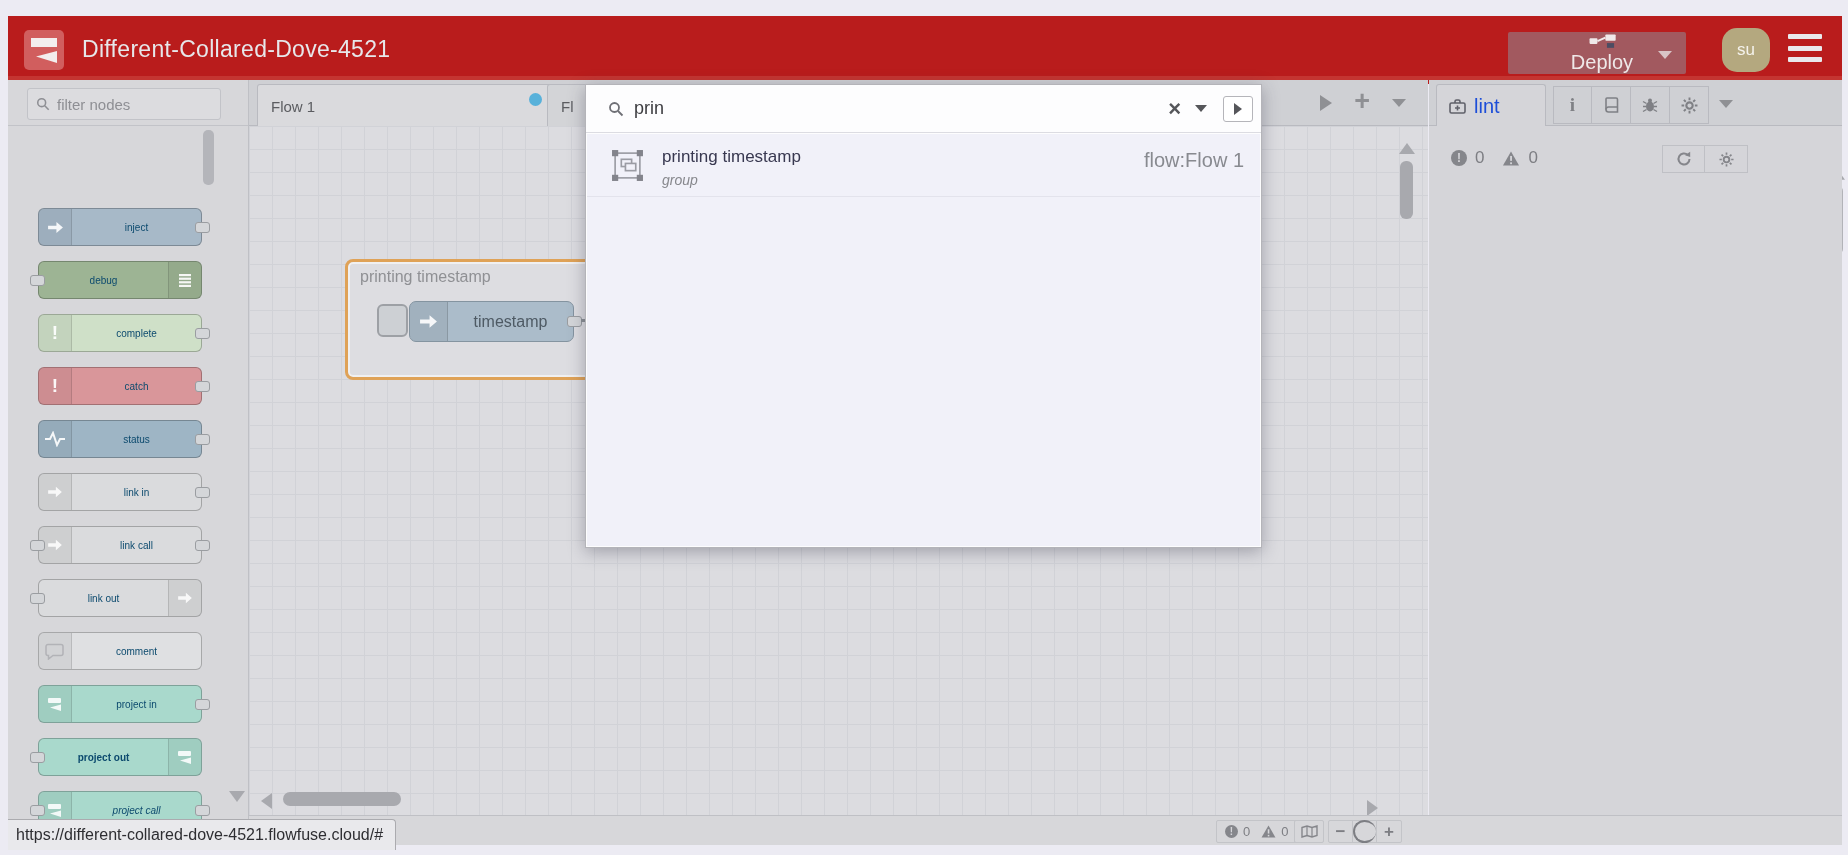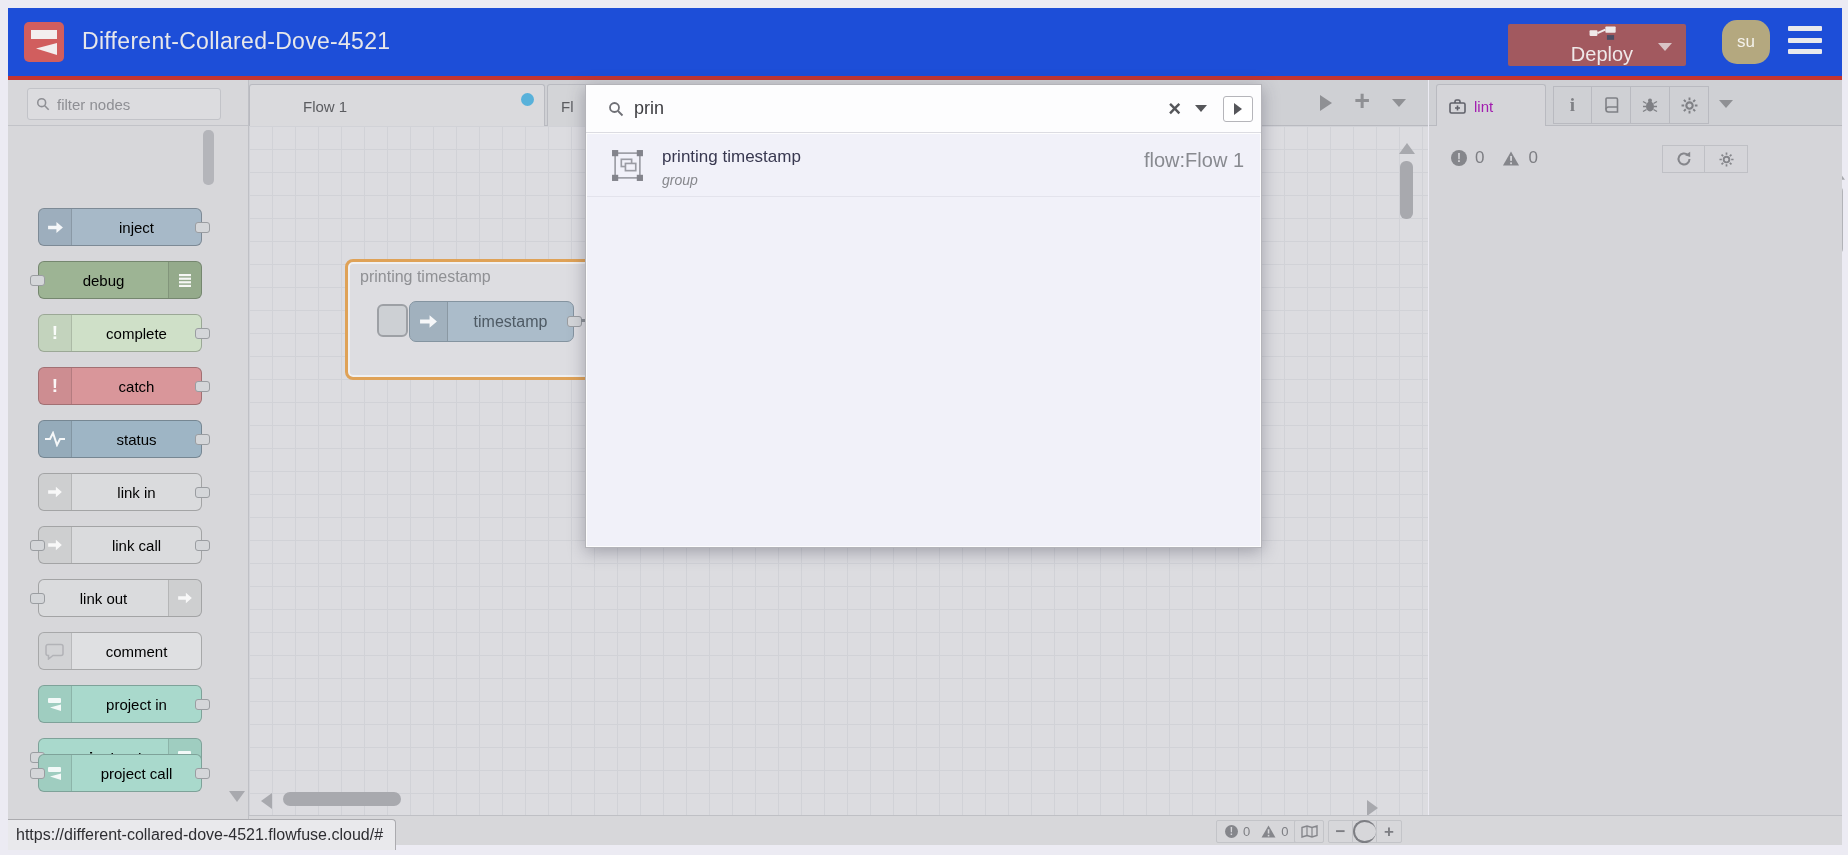--- a/index.html
+++ b/index.html
@@ -29,52 +29,52 @@
   .filter-box { position:absolute; left:8px; top:8px; width:194px; height:32px; background:#dcdcdf;
                 border:1px solid #c2c3c8; border-radius:3px; display:flex; align-items:center;margin-left:11px; }
   .filter-box svg { margin-left:8px; }
   .filter-box .ph { color:#8e8f94; font-size:15px; margin-left:7px; }
   .v-divider { position:absolute; left:248px; top:80px; width:1px; height:765px; background:#bfc0c5; }
 
   .tabbar { position:absolute; left:249px; top:80px; width:1179px; height:46px; background:#cfd0d4; border-bottom:1px solid #b9bac0; }
   .flow-tab { position:absolute; top:4px; height:43px; background:#dadadd; border:1px solid #b9bac0; border-bottom:none;
               border-radius:3px 3px 0 0; display:flex; align-items:center; }
   .flow-tab .tlabel { color:#5b5c60; font-size:15px; margin-left:13px; }
-  .flow-tab.t1 { left:0px; width:296px;padding-left:40px; }
+  .flow-tab.t1 { left:8px; width:296px; }
   .flow-tab.t2 { left:298px; width:190px; background:#d3d4d7; }
   .dirty-dot { position:absolute; right:10px; top:8px; width:13px; height:13px; border-radius:50%; background:#58b1da; }
   .ws-toolbar { position:absolute; right:22px; top:0; height:46px; display:flex; align-items:center; gap:22px; }
   .tri-r { width:0; height:0; border-top:8px solid transparent; border-bottom:8px solid transparent; border-left:12px solid #8f9094; }
   .tri-d { width:0; height:0; border-left:7px solid transparent; border-right:7px solid transparent; border-top:8px solid #8f9094; }
   .plus-glyph { font-size:27px; color:#8f9094; font-weight:bold; line-height:1; margin-top:-3px; }
 
   .sb-tabbar { position:absolute; left:1429px; top:80px; width:413px; height:46px; background:#cfd0d4; border-bottom:1px solid #b9bac0; }
   .lint-tab { position:absolute; left:7px; top:4px; width:110px; height:43px; background:#d5d5d9; border:1px solid #b9bac0;
               border-bottom:none; border-radius:3px 3px 0 0; display:flex; align-items:center; }
   .lint-tab svg { margin-left:12px; }
-  .lint-tab .tlabel { color:#a21caf; font-size:15px; margin-left:8px; }
+  .lint-tab .tlabel { color:#1d4ed8; font-size:20px; margin-left:8px; }
   .sb-btns { position:absolute; left:124px; top:6px; display:flex; }
   .sb-btn { width:39px; height:38px; border:1px solid #b9bac0; border-left:none; display:flex; align-items:center; justify-content:center; }
   .sb-btn:first-child { border-left:1px solid #b9bac0; }
   .info-glyph { font-family:"Liberation Serif", serif; font-weight:bold; font-size:19px; color:#7f8085; }
   .sb-caret { position:absolute; left:290px; top:20px; }
 
   
   .palette { position:absolute; left:8px; top:126px; width:240px; height:719px; background:#d7d7da; overflow:hidden; }
   .cat-header { position:absolute; left:0; top:6px; width:240px; height:42px; background:#cdcdd1; display:flex; align-items:center; }
   .cat-caret { width:0; height:0; border-left:6px solid transparent; border-right:6px solid transparent;
                border-top:7px solid #55565a; margin-left:18px; }
   .cat-label { color:#505156; font-size:16px; font-weight:bold; margin-left:14px; }
   .pnode { position:absolute; left:30px; width:164px; height:38px; border:1px solid rgba(0,0,0,0.25);
            border-radius:6px; display:flex; align-items:stretch; }
   .pnode.icon-right { flex-direction:row-reverse; }
   .pnode .pz-icon { width:33px; background:rgba(0,0,0,0.055); display:flex; align-items:center; justify-content:center;
                     border-right:1px solid rgba(0,0,0,0.12); border-radius:5px 0 0 5px; color:rgba(255,255,255,0.9); }
   .pnode.icon-right .pz-icon { border-right:none; border-left:1px solid rgba(0,0,0,0.12); border-radius:0 5px 5px 0; }
-  .pnode .pz-label { flex:1; display:flex; align-items:center; justify-content:center; color:#000000; font-size:15px; }
+  .pnode .pz-label { flex:1; display:flex; align-items:center; justify-content:center; color:#0c4a6e; font-size:10px; }
   .port { position:absolute; top:13px; width:15px; height:11px; background:#d4d6d9; border:1px solid #9a9da1; border-radius:3px; }
   .port.pl { left:-9px; } .port.pr { right:-9px; }
   .pal-thumb { position:absolute; left:195px; top:4px; width:11px; height:55px; background:#b4b5ba; border-radius:5px; }
 
   
   .canvas { position:absolute; left:249px; top:126px; width:1179px; height:689px; background:#dcdce0;
             background-image:linear-gradient(#d1d2d7 1px, transparent 1px),
                              linear-gradient(90deg,#d1d2d7 1px, transparent 1px);
             background-size:23px 23px; overflow:hidden; }
   .flow-group { position:absolute; left:96px; top:133px; width:276px; height:121px; background:#dddde1;
@@ -153,21 +153,21 @@
   .url-tip { position:absolute; left:8px; top:819px; height:31px; background:#e9e9ec; border:1px solid #ababaf;
              border-left:none; border-bottom:none; border-radius:0 4px 0 0; display:flex; align-items:center;
              padding:0 12px 0 8px; z-index:60; }
   .url-tip span { color:#2e2e32; font-size:16px; }
 </style>
 </head>
 <body>
 
 <div id="app">
 
-  <div class="header" style="background: #1d4ed8;">
+  <div class="header" style="background: #b91c1c; margin-top: 8px;">
     <svg class="logo" viewBox="0 0 40 40">
       <rect width="40" height="40" rx="5" fill="#d15e5e"></rect>
       <rect x="7" y="8" width="26" height="9" fill="#f3eeee"></rect>
       <polygon points="33,21 33,33 12,26.5" fill="#f3eeee"></polygon>
     </svg>
     <div class="app-title">Different-Collared-Dove-4521</div>
     <div class="deploy-btn" style="background: rgb(162, 89, 95); flex-direction: column;">
       <svg class="dicon" width="36" height="24" viewBox="0 0 36 24">
         <rect x="1" y="8" width="10" height="7" rx="1" fill="#efe9e9"></rect>
         <rect x="21" y="3" width="13" height="8" rx="1" fill="#efe9e9"></rect>
@@ -347,21 +347,21 @@
         <div class="pnode icon-right" style="top: 612px; background: rgb(169, 217, 204); font-weight: bold;">
           <div class="pz-icon">
             <svg width="18" height="15" viewBox="0 0 18 15">
               <rect x="2" y="1" width="13" height="5" rx="1" fill="rgba(255,255,255,0.88)"></rect>
               <polygon points="15,7.5 15,14 4,10.5" fill="rgba(255,255,255,0.88)"></polygon>
             </svg>
           </div>
           <div class="pz-label">project out</div>
           <div class="port pl"></div>
         </div>
-        <div class="pnode" style="top: 628px; background: rgb(169, 217, 204);">
+        <div class="pnode" style="top: 665px; background: rgb(169, 217, 204); font-style: italic;">
           <div class="pz-icon">
             <svg width="18" height="15" viewBox="0 0 18 15">
               <rect x="2" y="1" width="13" height="5" rx="1" fill="rgba(255,255,255,0.88)"></rect>
               <polygon points="15,7.5 15,14 4,10.5" fill="rgba(255,255,255,0.88)"></polygon>
             </svg>
           </div>
           <div class="pz-label">project call</div>
           <div class="port pl"></div>
           <div class="port pr"></div>
         </div>

